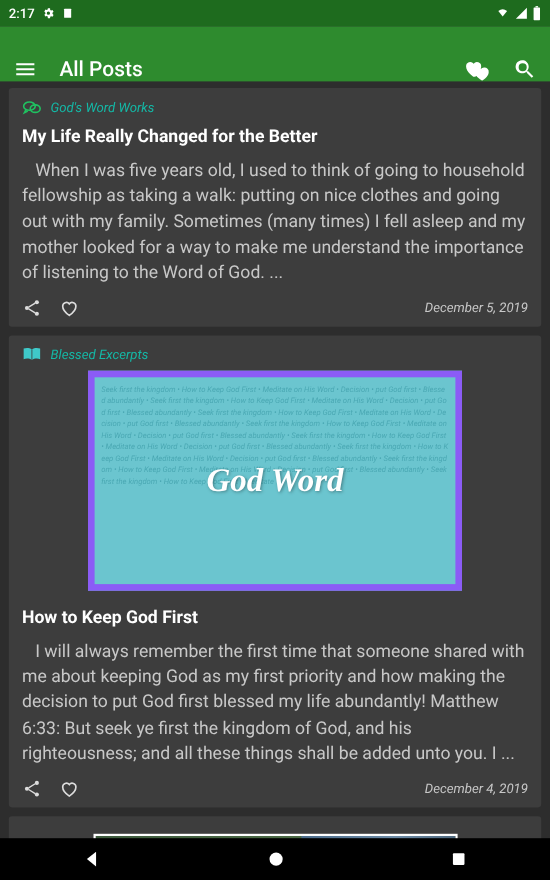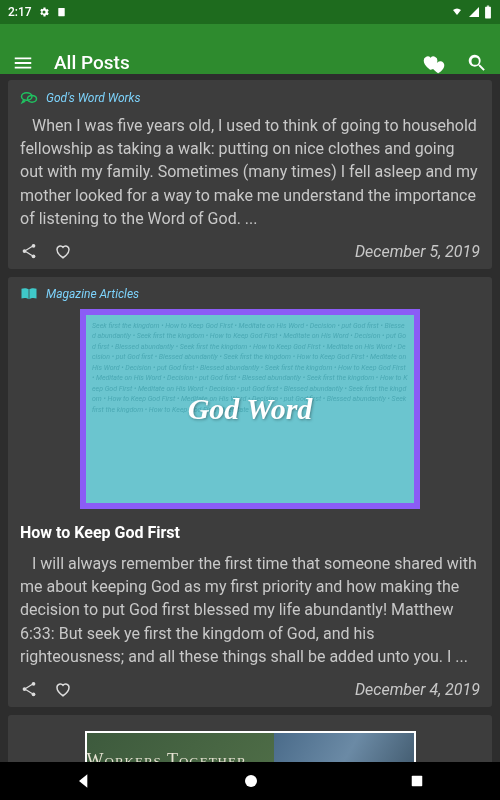--- a/index.html
+++ b/index.html
@@ -44,21 +44,21 @@
       margin-bottom: 8px;
       padding: 10px 12px 8px 12px;
       color: #dcdcdc;
     }
     .card-category {
       display: flex;
       align-items: center;
       gap: 8px;
       font-size: 12px;
       font-style: italic;
-      color: #7dd3fc;
+      color: #14b8a6;
       margin-bottom: 8px;
     }
     .card-category.orange { color: #e8a028; }
     .card-title {
       color: #fff;
       font-size: 16px;
       font-weight: 700;
       margin-bottom: 10px;
     }
     .card-excerpt {
@@ -67,21 +67,21 @@
       color: #c8c8c8;
       margin-bottom: 12px;
       text-indent: 12px;
     }
     .card-footer {
       display: flex;
       align-items: center;
       justify-content: space-between;
     }
     .card-actions { display: flex; gap: 16px; }
-    .card-date { font-style: italic; font-size: 16px; color: #c8c8c8; }
+    .card-date { font-style: italic; font-size: 12px; color: #c8c8c8; }
     .hero-image {
       width: 340px;
       height: 200px;
       margin: 4px auto 14px auto;
       background: #6bc5cf;
       border: 6px solid #8b5cf6;
       position: relative;
       display: flex;
       align-items: center;
       justify-content: center;
@@ -211,20 +211,21 @@
     <div class="card-category">
       <span class="icon">
         <svg width="18" height="16" viewBox="0 0 24 20" fill="none" stroke="#20c060" stroke-width="2">
             <ellipse cx="9" cy="8" rx="7" ry="5"></ellipse>
             <ellipse cx="16" cy="11" rx="6" ry="4.5"></ellipse>
             <path d="M5 12l-2 4 4-2"></path>
           </svg>
       </span>
       <span>God's Word Works</span>
     </div>
+    <div class="card-title">My Life Really Changed for the Better</div>
     <div class="card-excerpt">When I was five years old, I used to think of going to household fellowship as taking a walk: putting on nice clothes and going out with my family. Sometimes (many times) I fell asleep and my mother looked for a way to make me understand the importance of listening to the Word of God. ...</div>
     <div class="card-footer">
       <div class="card-actions">
         <span class="icon">
           <svg width="18" height="18" viewBox="0 0 24 24" fill="#dcdcdc">
               <circle cx="18" cy="5" r="2.5"></circle>
               <circle cx="6" cy="12" r="2.5"></circle>
               <circle cx="18" cy="19" r="2.5"></circle>
               <path d="M8 11l8-5M8 13l8 5" stroke="#dcdcdc" stroke-width="1.7"></path>
             </svg>
@@ -240,21 +241,21 @@
   </div>
 
   <div class="card">
     <div class="card-category">
       <span class="icon">
         <svg width="18" height="14" viewBox="0 0 24 18" fill="#3fc9c9">
             <path d="M2 2c3-1 7-1 10 1 3-2 7-2 10-1v13c-3-1-7-1-10 1-3-2-7-2-10-1z"></path>
             <line x1="12" y1="3" x2="12" y2="16" stroke="#3d3d3d" stroke-width="1"></line>
           </svg>
       </span>
-      <span>Magazine Articles</span>
+      <span>Blessed Excerpts</span>
     </div>
     <div class="hero-image">
       <div class="hero-bg-text">Seek first the kingdom • How to Keep God First • Meditate on His Word • Decision • put God first • Blessed abundantly • Seek first the kingdom • How to Keep God First • Meditate on His Word • Decision • put God first • Blessed abundantly • Seek first the kingdom • How to Keep God First • Meditate on His Word • Decision • put God first • Blessed abundantly • Seek first the kingdom • How to Keep God First • Meditate on His Word • Decision • put God first • Blessed abundantly • Seek first the kingdom • How to Keep God First • Meditate on His Word • Decision • put God first • Blessed abundantly • Seek first the kingdom • How to Keep God First • Meditate on His Word • Decision • put God first • Blessed abundantly • Seek first the kingdom • How to Keep God First • Meditate on His Word • Decision • put God first • Blessed abundantly • Seek first the kingdom • How to Keep God First • Meditate</div>
       <div class="hero-main">
         <div>God Word</div>
       </div>
     </div>
     <div class="card-title">How to Keep God First</div>
     <div class="card-excerpt">I will always remember the first time that someone shared with me about keeping God as my first priority and how making the decision to put God first blessed my life abundantly! Matthew 6:33: But seek ye first the kingdom of God, and his righteousness; and all these things shall be added unto you.     I ...</div>
     <div class="card-footer">

